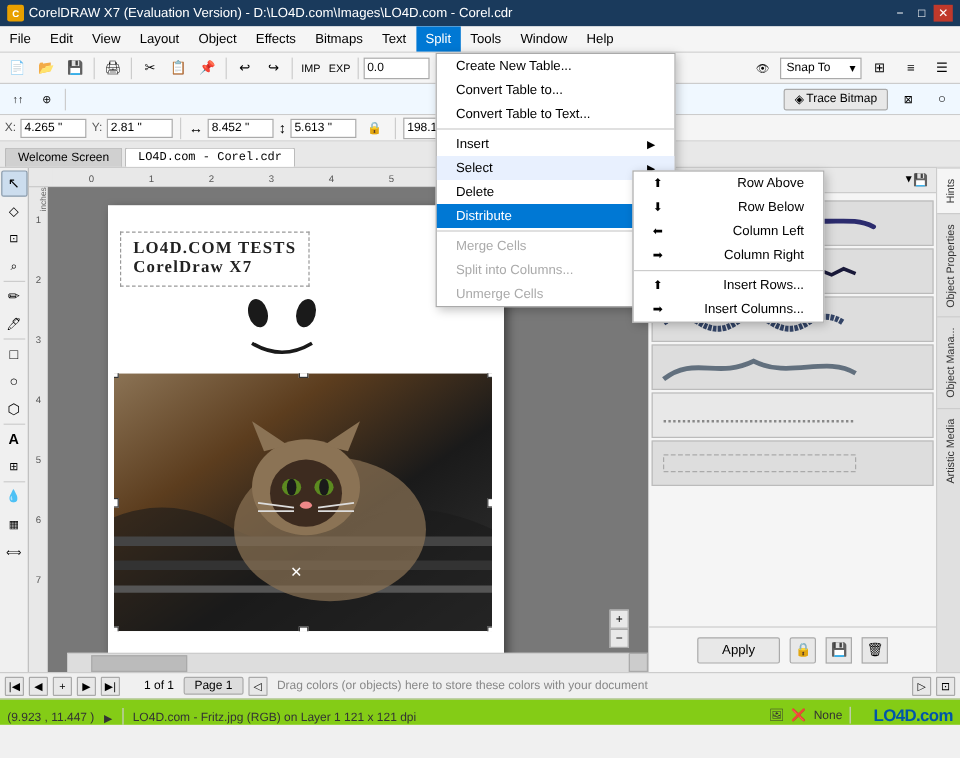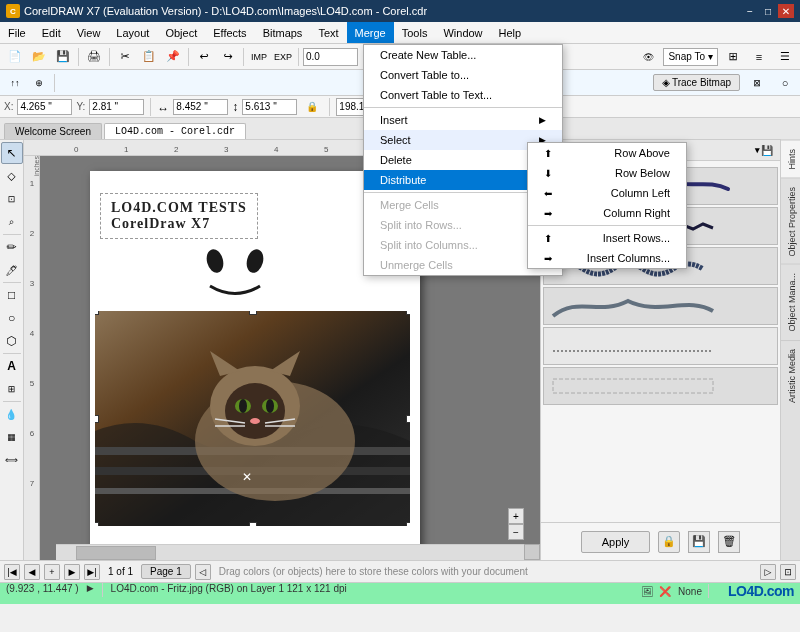--- a/index.html
+++ b/index.html
@@ -38,21 +38,21 @@
     .tool-btn { width: 22px; height: 22px; display: flex; align-items: center; justify-content: center; cursor: pointer; border: 1px solid transparent; border-radius: 2px; font-size: 12px; }
     .tool-btn.active { background: #cde; border-color: #89a; }
 
     
     .canvas-area { flex: 1; background: #787878; overflow: hidden; position: relative; }
     .ruler-h { height: 16px; background: #e8e8e8; border-bottom: 1px solid #ccc; display: flex; align-items: center; padding-left: 20px; }
     .panel-header { display: flex; align-items: center; justify-content: space-between; margin-bottom: 4px; font-size: 11px; font-weight: bold; }
     .stroke-item { height: 28px; background: #ddd; border: 1px solid #bbb; cursor: pointer; display: flex; align-items: center; padding: 2px 4px; }
 
     
-    .status-bar { height: 22px; background: #86efac; border-top: 1px solid #ccc; display: flex; align-items: flex-start; padding: 0 6px; font-size: 10px; color: #333; gap: 8px; }
+    .status-bar { height: 22px; background: #84cc16; border-top: 1px solid #ccc; display: flex; align-items: flex-end; padding: 0 6px; font-size: 10px; color: #333; gap: 8px; }
     .status-sep { width: 1px; height: 14px; background: #ccc; }
 
     
     .apply-bar { height: 38px; background: #f5f5f5; border-top: 1px solid #ccc; display: flex; align-items: center; justify-content: center; gap: 8px; }
     .apply-btn { padding: 4px 20px; background: #e8e8e8; border: 1px solid #aaa; cursor: pointer; font-size: 11px; border-radius: 2px; }
     .lock-btn { width: 22px; height: 22px; display: flex; align-items: center; justify-content: center; border: 1px solid #aaa; cursor: pointer; background: #e8e8e8; border-radius: 2px; }
 
     
     .menu-dropdown { position: absolute; background: white; border: 1px solid #aaa; box-shadow: 2px 2px 8px rgba(0,0,0,0.25); z-index: 1000; min-width: 160px; }
     .menu-dropdown .item { padding: 4px 16px; cursor: pointer; display: flex; align-items: center; justify-content: space-between; font-size: 11px; position: relative; }
@@ -69,21 +69,21 @@
 
     
     .tab-strip { height: 22px; background: #e8e8e8; border-bottom: 1px solid #ccc; display: flex; align-items: flex-end; padding: 0 4px; }
     .tab { padding: 2px 10px; background: #d0d0d0; border: 1px solid #bbb; border-bottom: none; cursor: pointer; font-size: 10px; margin-right: 2px; border-radius: 2px 2px 0 0; margin-top: 40px; }
     .tab.active { background: white; font-family: Liberation Mono, monospace; }
 
     
     .bottom-nav { height: 22px; background: #f0f0f0; border-top: 1px solid #ccc; display: flex; align-items: center; padding: 0 4px; gap: 4px; font-size: 10px; }
     .nav-btn { width: 16px; height: 16px; display: flex; align-items: center; justify-content: center; border: 1px solid #aaa; cursor: pointer; background: #e8e8e8; font-size: 9px; border-radius: 1px; }
     .page-tab { padding: 1px 8px; background: #ddd; border: 1px solid #aaa; border-radius: 2px; cursor: pointer; }
-    .snap-dropdown { height: 18px; display: flex; align-items: center; border: 1px solid #aaa; background: white; padding: 0 4px; font-size: 10px; cursor: pointer; gap: 3px; }
+    .snap-dropdown { height: 18px; display: flex; align-items: center; border: 1px solid #aaa; background: white; padding: 0 4px; font-size: 10px; cursor: pointer; gap: 16px; }
     .trace-btn { padding: 2px 8px; background: #e8e8e8; border: 1px solid #aaa; cursor: pointer; font-size: 10px; border-radius: 2px; display: flex; align-items: center; gap: 2px; }
 
     
     .tb2 { background: #f0f8ff; }
   </style>
 </head>
 <body>
 
 <div class="title-bar">
   <div class="title-bar-left">
@@ -99,21 +99,21 @@
 
 <div class="menu-bar">
   <div class="menu-item">File</div>
   <div class="menu-item">Edit</div>
   <div class="menu-item">View</div>
   <div class="menu-item">Layout</div>
   <div class="menu-item">Object</div>
   <div class="menu-item">Effects</div>
   <div class="menu-item">Bitmaps</div>
   <div class="menu-item">Text</div>
-  <div class="menu-item active">Merge</div>
+  <div class="menu-item active">Split</div>
   <div class="menu-item">Tools</div>
   <div class="menu-item">Window</div>
   <div class="menu-item">Help</div>
 </div>
 
 <div class="toolbar-row">
   <div class="tb-btn">📄</div>
   <div class="tb-btn">📂</div>
   <div class="tb-btn">💾</div>
   <div class="tb-sep"></div>
@@ -382,21 +382,21 @@
     <div style="writing-mode:vertical-lr;padding:8px 3px;font-size:9px;cursor:pointer;border-bottom:1px solid #ccc;color:#333;transform:rotate(180deg);text-align:center;">Artistic Media</div>
   </div>
 </div>
 
 <div class="bottom-nav">
   <div class="nav-btn">|◀</div>
   <div class="nav-btn">◀</div>
   <div class="nav-btn">+</div>
   <div class="nav-btn">▶</div>
   <div class="nav-btn">▶|</div>
-  <span style="padding:0 4px;font-size:10px;">1 of 1</span>
+  <span style="padding:0 4px;font-size:10px;margin-left:12px;">1 of 1</span>
   <div class="page-tab">Page 1</div>
   <div class="nav-btn">◁</div>
   <span style="color:#888;font-size:10px;margin-left:4px;flex:1;overflow:hidden;white-space:nowrap;text-overflow:ellipsis;">Drag colors (or objects) here to store these colors with your document</span>
   <div class="nav-btn">▷</div>
   <div class="nav-btn">⊡</div>
 </div>
 
 <div class="status-bar">
   <span>(9.923 , 11.447 )</span>
   <div style="font-size:9px;">▶</div>
@@ -436,23 +436,20 @@
   </div>
   <div class="item active-item" style="background:#0078d4;color:white;">
     <span>Distribute</span>
     <span class="arrow">▶</span>
   </div>
   <div class="separator"></div>
   <div class="item disabled">
     <span>Merge Cells</span>
   </div>
   <div class="item disabled">
-    <span>Split into Rows...</span>
-  </div>
-  <div class="item disabled">
     <span>Split into Columns...</span>
   </div>
   <div class="item disabled">
     <span>Unmerge Cells</span>
   </div>
 </div>
 
 <div class="menu-dropdown" style="top:142px;left:527px;min-width:160px;">
   <div class="item">
     <span style="margin-right:6px;font-size:10px;">⬆</span>

